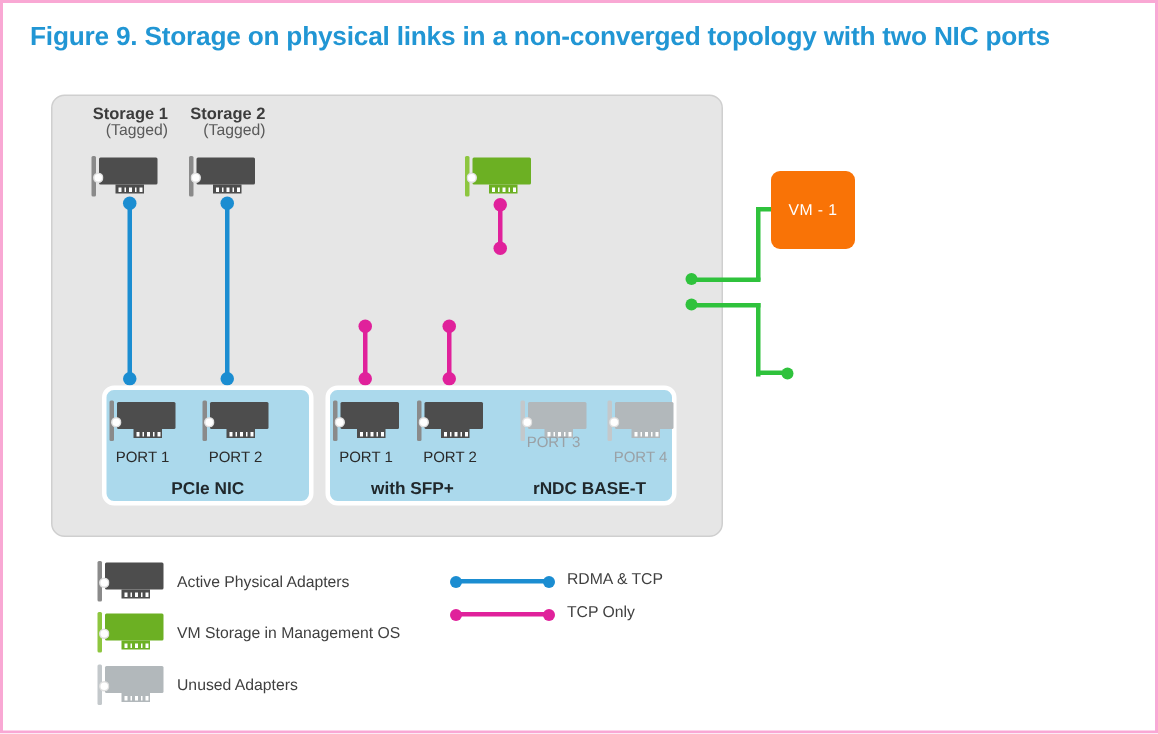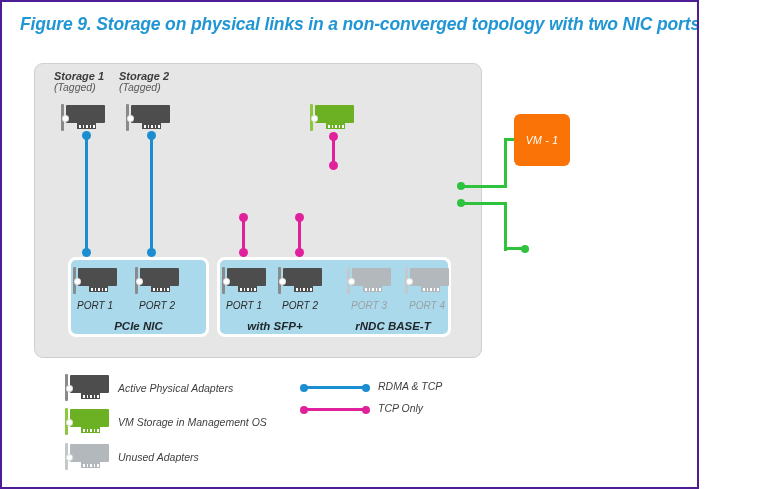--- a/index.html
+++ b/index.html
@@ -1,33 +1,33 @@
 <!DOCTYPE html>
 <html><head>
 <meta charset="utf-8">
 <style>
   html,body{margin:0;padding:0;background:#ffffff;}
   body{font-family:"Liberation Sans", sans-serif;}
   #figure{
-    position:relative;width:699px;height:489px;
+    position:relative;width:772px;height:489px;
     background:#ffffff;box-sizing:border-box;
-    border:2px solid #4c1d95;overflow:hidden;font-style:italic;
+    border:2px solid #f9a8d4;overflow:hidden;
   }
   #title{
     position:absolute;left:18px;top:12px;
     font-size:17.5px;font-weight:bold;color:#2196d4;
     letter-spacing:-0.15px;white-space:nowrap;
   }
   
   #host{
     position:absolute;left:32px;top:61px;width:446px;height:293px;
     background:#e6e6e6;border:1px solid #cfcfcf;border-radius:9px;
   }
   
-  .vlabel{position:absolute;text-align:left;line-height:1.12;}
+  .vlabel{position:absolute;text-align:right;line-height:1.12;}
   .vlabel .l1{font-size:11px;font-weight:bold;color:#3c3c3c;display:block;}
   .vlabel .l2{font-size:10.5px;color:#5a5a5a;display:block;}
 
   
   .nic{position:absolute;width:44px;height:27px;}
   .nic .bracket{position:absolute;left:0;top:0;width:3px;height:27px;border-radius:1px;}
   .nic .screw{position:absolute;left:1px;top:11px;width:5px;height:5px;border-radius:50%;
               background:#ffffff;border:1px solid rgba(0,0,0,.12);}
   .nic .body{position:absolute;left:5px;top:1px;width:39px;height:18px;border-radius:1px;}
   .nic .tab{position:absolute;left:16px;top:19px;width:19px;height:6px;}
@@ -230,21 +230,21 @@
     <div class="body" style="background:#b2b8bb;"></div>
     <div class="screw"></div>
     <div class="tab" style="background:#b2b8bb;">
       <i style="left:2px"></i>
         <i style="left:5.5px"></i>
         <i style="left:9px"></i>
         <i style="left:12.5px"></i>
         <i style="left:16px"></i>
     </div>
   </div>
-  <div class="portlabel" style="left:341px;top:298px;color:#9aa1a6;">PORT 3</div>
+  <div class="portlabel" style="left:341px;top:288px;color:#9aa1a6;">PORT 3</div>
 
   <div class="nic" style="left:403px;top:265px;">
     <div class="bracket" style="background:#c3c8cb;"></div>
     <div class="body" style="background:#b2b8bb;"></div>
     <div class="screw"></div>
     <div class="tab" style="background:#b2b8bb;">
       <i style="left:2px"></i>
         <i style="left:5.5px"></i>
         <i style="left:9px"></i>
         <i style="left:12.5px"></i>

